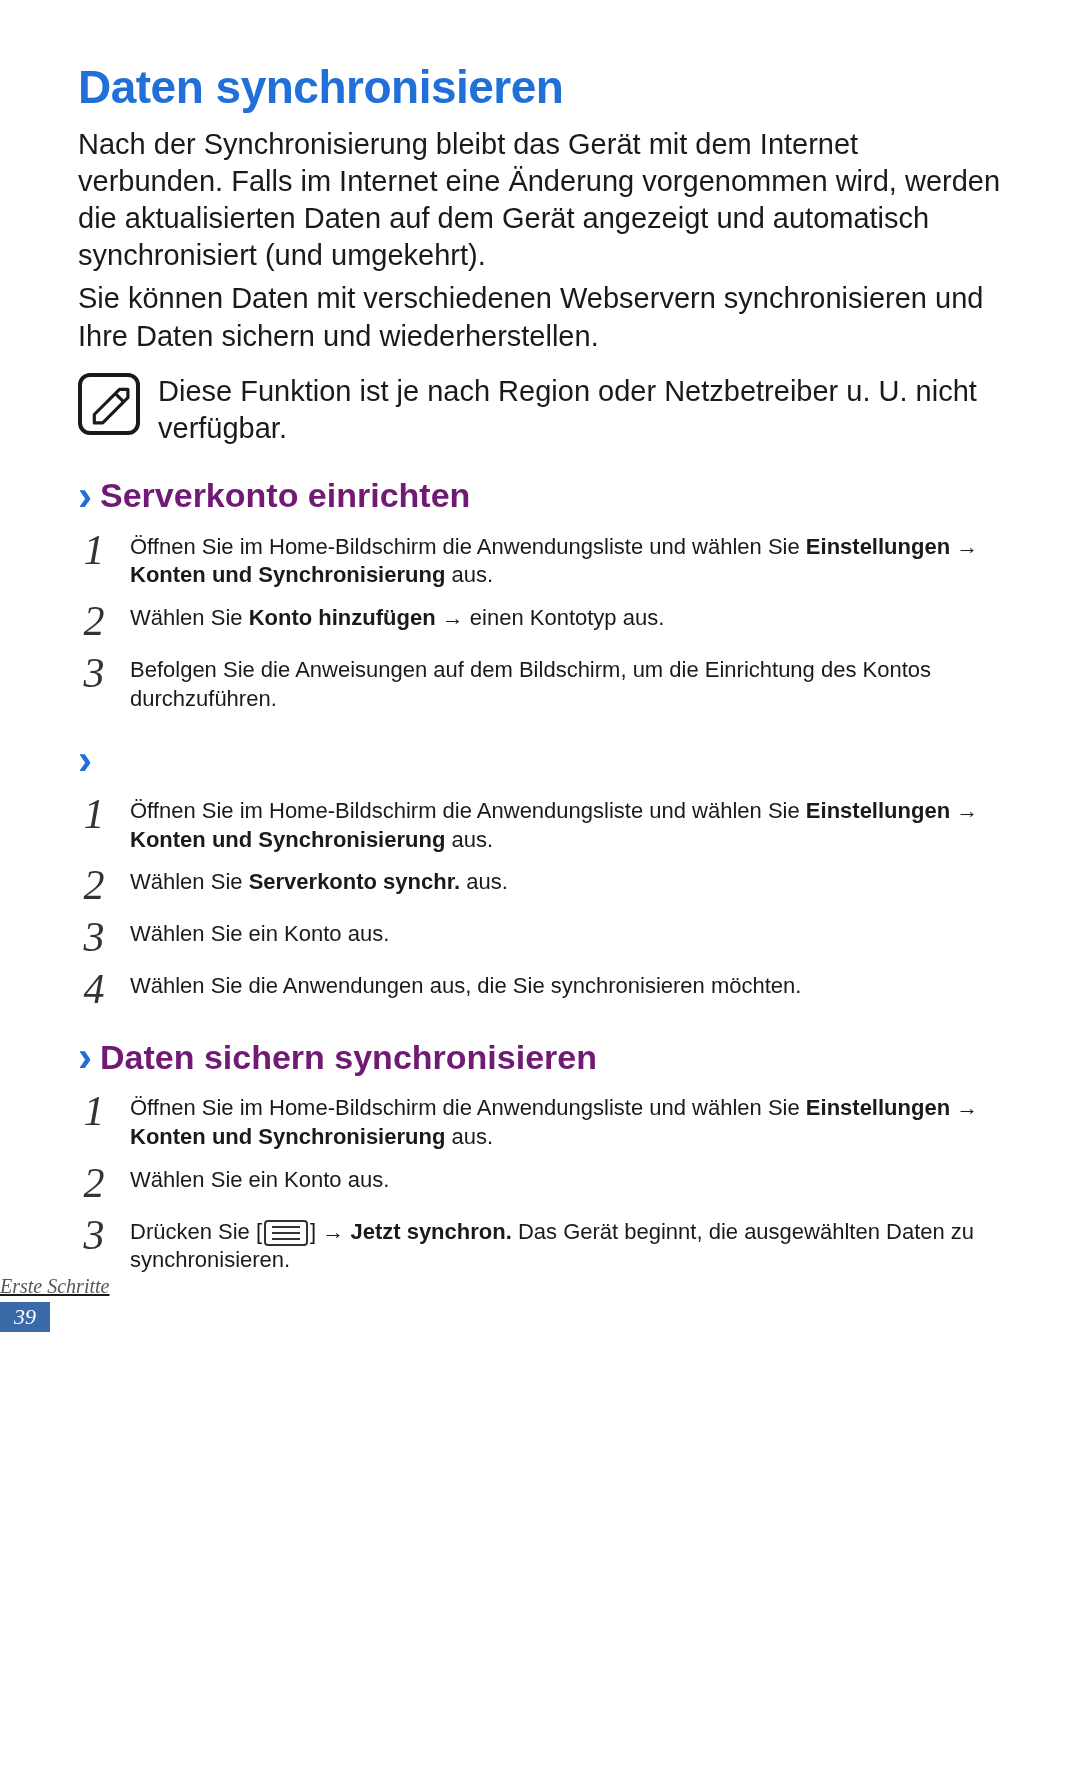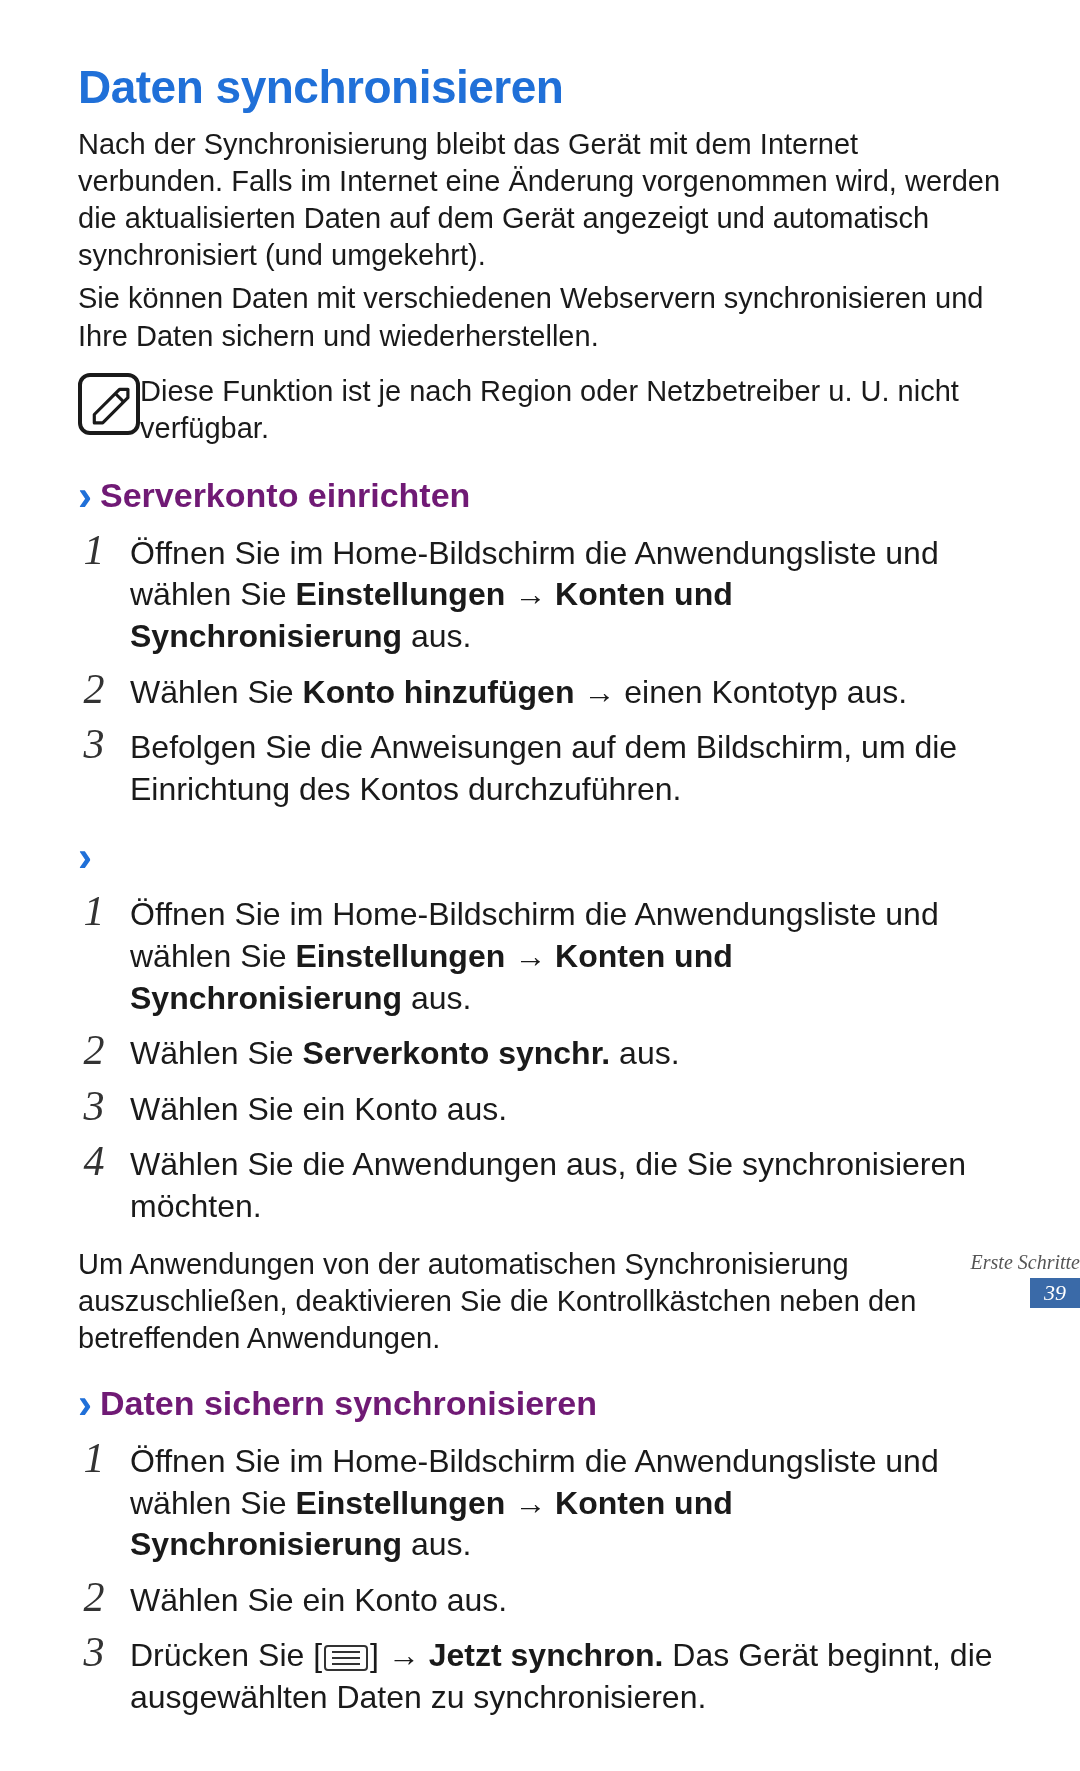--- a/index.html
+++ b/index.html
@@ -28,20 +28,21 @@
   }
   .body-para {
     font-size: 29px;
     line-height: 1.28;
     margin: 0 0 6px 0;
     font-weight: 400;
   }
   .note-row {
     display: flex;
     align-items: flex-start;
+    gap: 18px;
     margin: 18px 0 28px 0;
   }
   .note-icon {
     flex: 0 0 62px;
     height: 62px;
     border: 4px solid #1a1a1a;
     border-radius: 12px;
     box-sizing: border-box;
     display: flex;
     align-items: center;
@@ -82,21 +83,21 @@
     font-style: italic;
     font-size: 42px;
     font-weight: 400;
     color: #333;
     line-height: 1;
     text-align: center;
     padding-top: 2px;
   }
   .step-body {
     flex: 1;
-    font-size: 32px;
+    font-size: 22px;
     line-height: 1.3;
     padding-top: 6px;
   }
   .step-body b { font-weight: 700; }
   .arrow { font-weight: 400; }
   .menu-icon {
     display: inline-flex;
     vertical-align: middle;
     border: 2px solid #333;
     border-radius: 4px;
@@ -119,24 +120,25 @@
     position: absolute;
     left: 0;
     width: 28px;
     height: 2px;
     background: #333;
   }
   .menu-icon-inner::before { top: -6px; }
   .menu-icon-inner::after { top: 6px; }
   .footer {
     position: absolute;
-    bottom: 44px;
+    bottom: 20px;
     left: 0;
     width: 100%;
-    text-align: right;
+    text-align: left;
+    text-decoration: underline;
   }
   .footer-section {
     font-style: italic;
     font-family: Georgia, serif;
     font-size: 20px;
     color: #555;
     margin-bottom: 4px;
   }
   .page-badge {
     display: inline-block;
@@ -215,21 +217,20 @@
   <div class="step">
     <div class="step-num">3</div>
     <div class="step-body">Wählen Sie ein Konto aus.</div>
   </div>
 
   <div class="step">
     <div class="step-num">4</div>
     <div class="step-body">Wählen Sie die Anwendungen aus, die Sie synchronisieren möchten.</div>
   </div>
 
-  <p class="body-para" style="margin-top:18px;">Um Anwendungen von der automatischen Synchronisierung auszuschließen, deaktivieren Sie die Kontrollkästchen neben den betreffenden Anwendungen.</p>
 
   <div class="sub-heading">
     <span class="chevron">›</span>
     <span class="sub-heading-text">Daten sichern synchronisieren</span>
   </div>
 
   <div class="step">
     <div class="step-num">1</div>
     <div class="step-body">
       <span>Öffnen Sie im Home-Bildschirm die Anwendungsliste und wählen Sie </span><b>Einstellungen</b><span class="arrow"> → </span><b>Konten und Synchronisierung</b><span> aus.</span>

